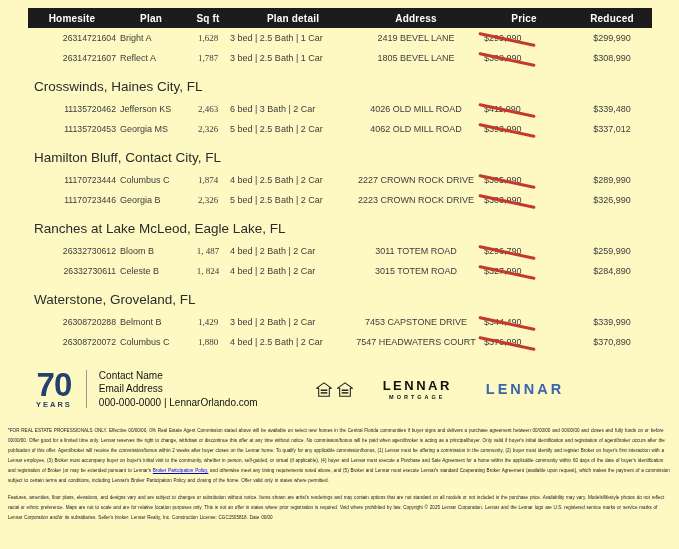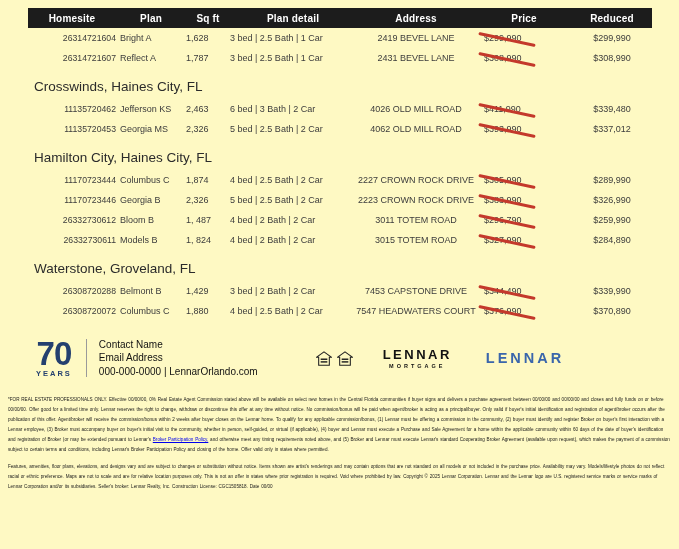--- a/index.html
+++ b/index.html
@@ -10,21 +10,21 @@
   
   .grid { display:grid; grid-template-columns:88px 70px 44px 126px 120px 96px 80px; width:624px; margin-left:28px; }
   .thead { background:#1c1c1c; height:20px; margin-top:8px; align-items:center; }
   .th { color:#fff; font-size:10px; font-weight:bold; text-align:center; letter-spacing:.2px; }
 
   
   .community-title { font-size:13.5px; font-weight:400; color:#2b2b2b; margin:11px 0 5px 34px; }
   .row { height:20px; align-items:center; font-size:9px; color:#3c3c3c; }
   .cell.homesite { padding-left:6px; text-align:right; font-size:8.7px; }
   .cell.plan     { padding-left:4px; text-align:left; }
-  .cell.sqft     { text-align:left; }
+  .cell.sqft     { text-align:center;font-family:Liberation Serif, serif; }
   .cell.detail   { }
   .cell.address  { text-align:center; }
   .cell.price    { position:relative; padding-left:8px; text-align:left; }
   .cell.reduced  { text-align:center; }
   .slash { position:absolute; left:2px; top:45%; width:58px; height:3px; background:#c4392b; border-radius:2px; transform:rotate(12deg); transform-origin:center; }
 
   
   .footer { display:flex; align-items:center; margin:14px 16px 0 36px; height:46px; }
   .anniv { text-align:center; color:#24406f; }
   .anniv-number { font-size:33px; font-weight:bold; line-height:.95; letter-spacing:-1px; }
@@ -66,21 +66,21 @@
       <div class="cell detail">3 bed | 2.5 Bath | 1 Car</div>
       <div class="cell address">2419 BEVEL LANE</div>
       <div class="cell price"><span>$299,990</span><span class="slash"></span></div>
       <div class="cell reduced">$299,990</div>
     </div>
     <div class="grid row">
       <div class="cell homesite">26314721607</div>
       <div class="cell plan">Reflect A</div>
       <div class="cell sqft">1,787</div>
       <div class="cell detail">3 bed | 2.5 Bath | 1 Car</div>
-      <div class="cell address">2431 BEVEL LANE</div>
+      <div class="cell address">1805 BEVEL LANE</div>
       <div class="cell price"><span>$308,990</span><span class="slash"></span></div>
       <div class="cell reduced">$308,990</div>
     </div>
   </section>
 
   <section>
     <h2 class="community-title">Crosswinds, Haines City, FL</h2>
     <div class="grid row">
       <div class="cell homesite">11135720462</div>
       <div class="cell plan">Jefferson KS</div>
@@ -95,21 +95,21 @@
       <div class="cell plan">Georgia MS</div>
       <div class="cell sqft">2,326</div>
       <div class="cell detail">5 bed | 2.5 Bath | 2 Car</div>
       <div class="cell address">4062 OLD MILL ROAD</div>
       <div class="cell price"><span>$393,990</span><span class="slash"></span></div>
       <div class="cell reduced">$337,012</div>
     </div>
   </section>
 
   <section>
-    <h2 class="community-title">Hamilton City, Haines City, FL</h2>
+    <h2 class="community-title">Hamilton Bluff, Contact City, FL</h2>
     <div class="grid row">
       <div class="cell homesite">11170723444</div>
       <div class="cell plan">Columbus C</div>
       <div class="cell sqft">1,874</div>
       <div class="cell detail">4 bed | 2.5 Bath | 2 Car</div>
       <div class="cell address">2227 CROWN ROCK DRIVE</div>
       <div class="cell price"><span>$305,990</span><span class="slash"></span></div>
       <div class="cell reduced">$289,990</div>
     </div>
     <div class="grid row">
@@ -117,32 +117,33 @@
       <div class="cell plan">Georgia B</div>
       <div class="cell sqft">2,326</div>
       <div class="cell detail">5 bed | 2.5 Bath | 2 Car</div>
       <div class="cell address">2223 CROWN ROCK DRIVE</div>
       <div class="cell price"><span>$383,990</span><span class="slash"></span></div>
       <div class="cell reduced">$326,990</div>
     </div>
   </section>
 
   <section>
+    <h2 class="community-title">Ranches at Lake McLeod, Eagle Lake, FL</h2>
     <div class="grid row">
       <div class="cell homesite">26332730612</div>
       <div class="cell plan">Bloom B</div>
       <div class="cell sqft">1, 487</div>
       <div class="cell detail">4 bed | 2 Bath | 2 Car</div>
       <div class="cell address">3011 TOTEM ROAD</div>
       <div class="cell price"><span>$296,790</span><span class="slash"></span></div>
       <div class="cell reduced">$259,990</div>
     </div>
     <div class="grid row">
       <div class="cell homesite">26332730611</div>
-      <div class="cell plan">Models B</div>
+      <div class="cell plan">Celeste B</div>
       <div class="cell sqft">1, 824</div>
       <div class="cell detail">4 bed | 2 Bath | 2 Car</div>
       <div class="cell address">3015 TOTEM ROAD</div>
       <div class="cell price"><span>$327,990</span><span class="slash"></span></div>
       <div class="cell reduced">$284,890</div>
     </div>
   </section>
 
   <section>
     <h2 class="community-title">Waterstone, Groveland, FL</h2>

